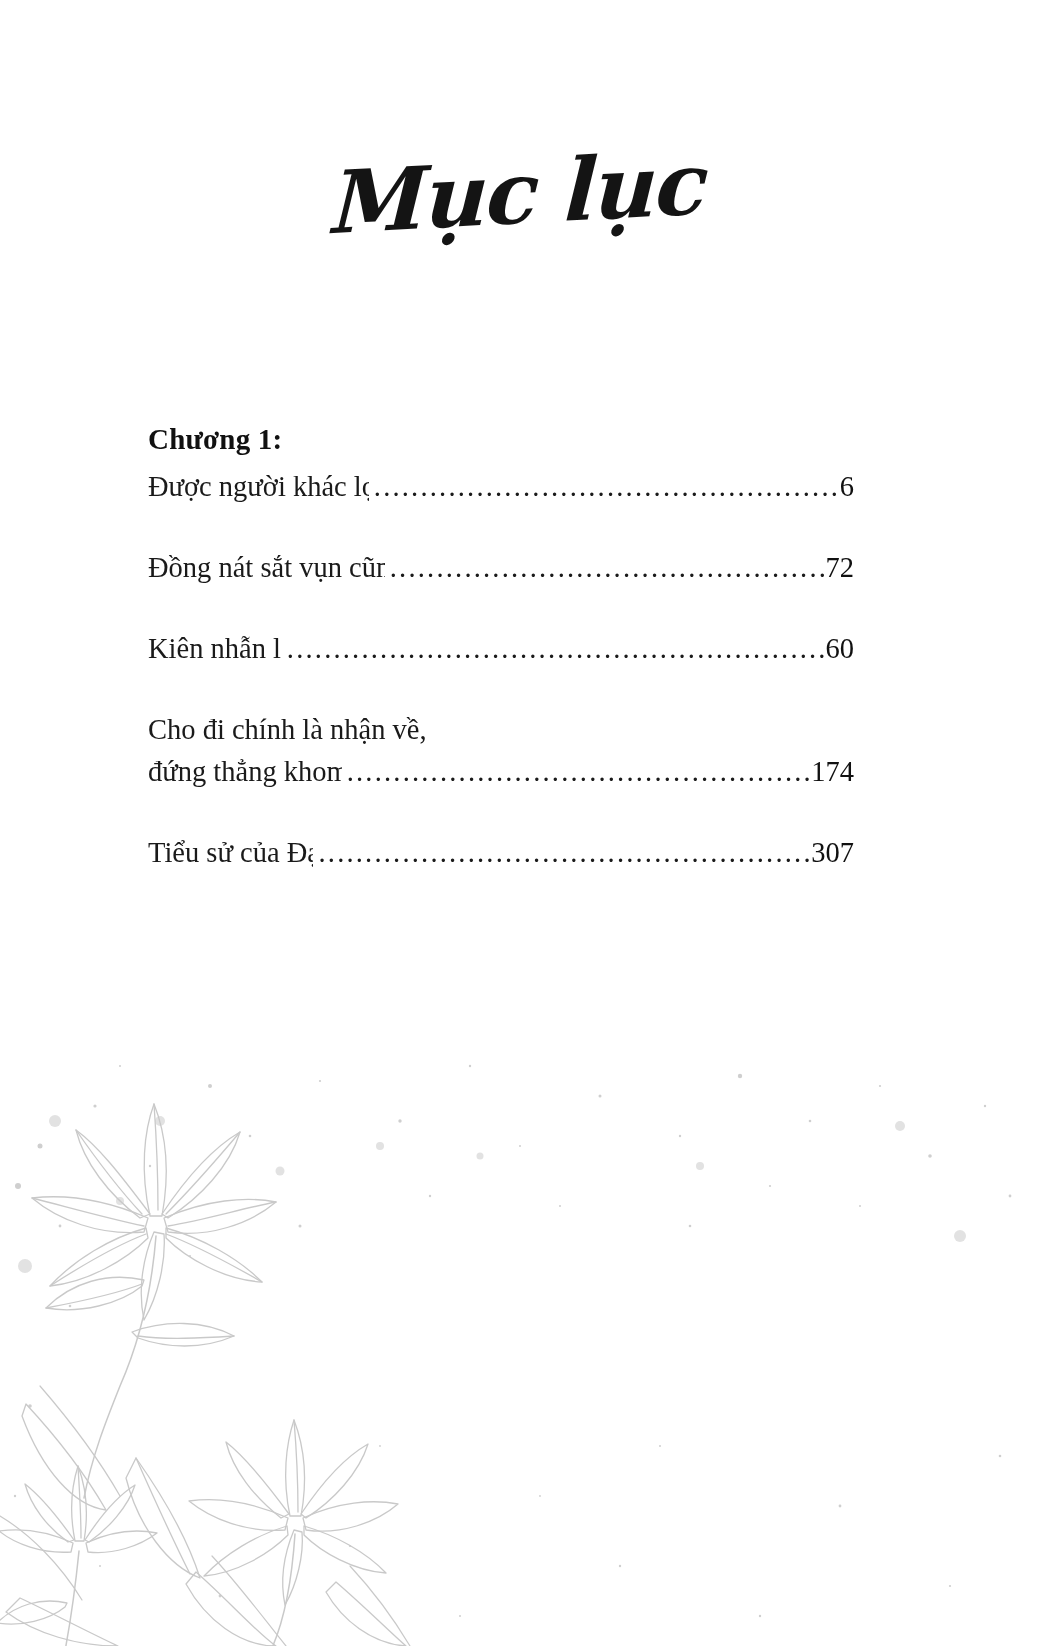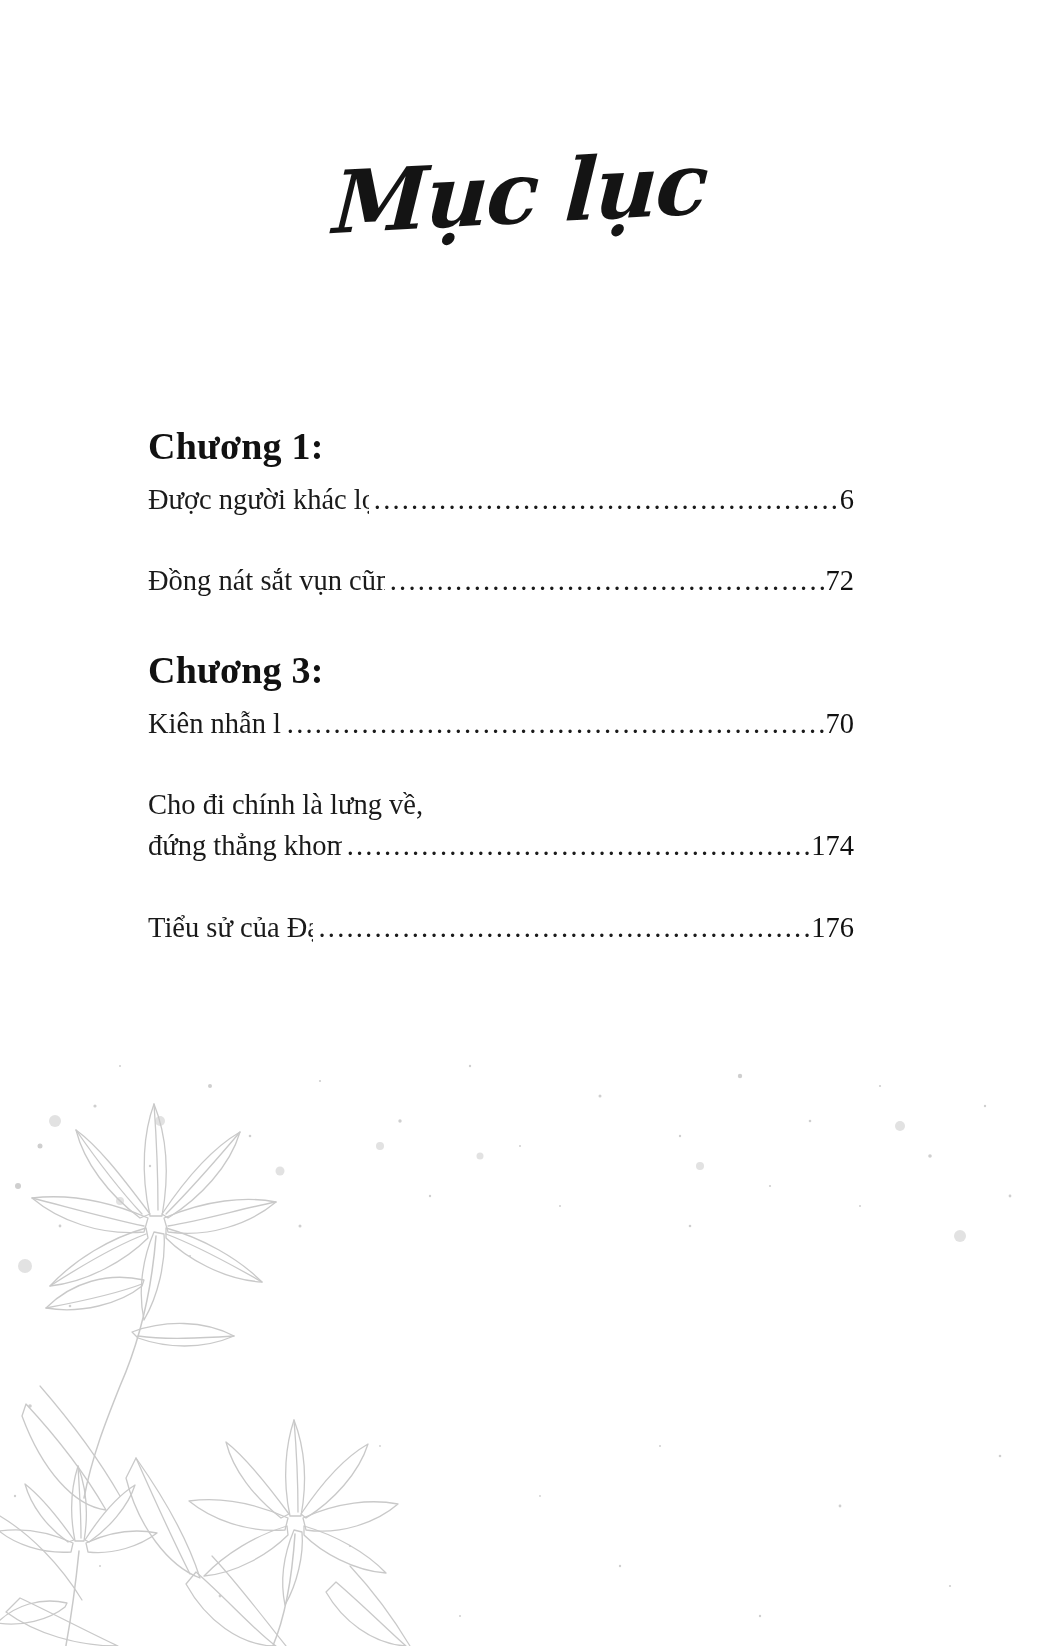--- a/index.html
+++ b/index.html
@@ -52,21 +52,21 @@
     width: 706px;
   }
   .toc-entry {
     margin-bottom: 40px;
   }
   .toc-entry:last-child {
     margin-bottom: 0;
   }
   .chapter-label {
     font-weight: 700;
-    font-size: 38px;
+    font-size: 29px;
     line-height: 1.5;
     color: #111111;
     margin-bottom: 4px;
     letter-spacing: 0.2px;
   }
   .chapter-rows {
     font-size: 28.5px;
     line-height: 1.45;
     color: #1a1a1a;
   }
@@ -150,49 +150,48 @@
       <div class="chapter-rows">
         <div class="row">
           <span class="row-text">Đồng nát sắt vụn cũng có thể luyện thành thép</span>
           <span class="leader"></span>
           <span class="page-num">72</span>
         </div>
       </div>
     </div>
 
     <div class="toc-entry">
-      <div class="chapter-label">Chương 3:</div>
       <div class="chapter-rows">
         <div class="row">
           <span class="row-text">Kiên nhẫn làm người</span>
           <span class="leader"></span>
-          <span class="page-num">70</span>
+          <span class="page-num">60</span>
         </div>
       </div>
     </div>
 
     <div class="toc-entry">
       <div class="chapter-rows">
         <div class="row-plain">
-          <span class="row-text">Cho đi chính là lưng về,</span>
+          <span class="row-text">Cho đi chính là nhận về,</span>
         </div>
         <div class="row">
           <span class="row-text">đứng thẳng khom lưng thật dễ dàng</span>
           <span class="leader"></span>
           <span class="page-num">174</span>
         </div>
       </div>
     </div>
 
     <div class="toc-entry extra-gap">
       <div class="chapter-rows">
         <div class="row">
           <span class="row-text">Tiểu sử của Đại sư Tinh Vân</span>
           <span class="leader"></span>
-          <span class="page-num">176</span>
+          <span class="page-num">307</span>
         </div>
       </div>
     </div>
 
   </div>
 
   <svg class="speckle-layer" viewBox="0 0 1040 620" xmlns="http://www.w3.org/2000/svg">
     <g fill="#cfcfcf">
       <circle cx="40" cy="120" r="2.5"></circle>
         <circle cx="95" cy="80" r="1.6"></circle>

